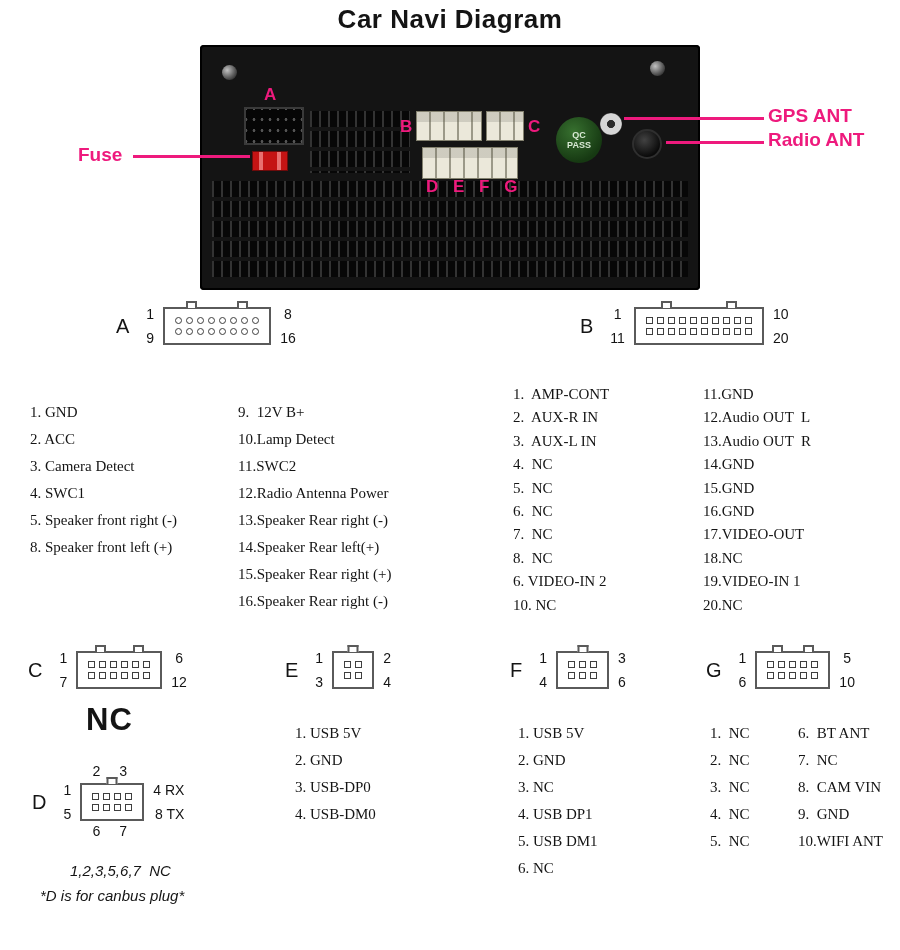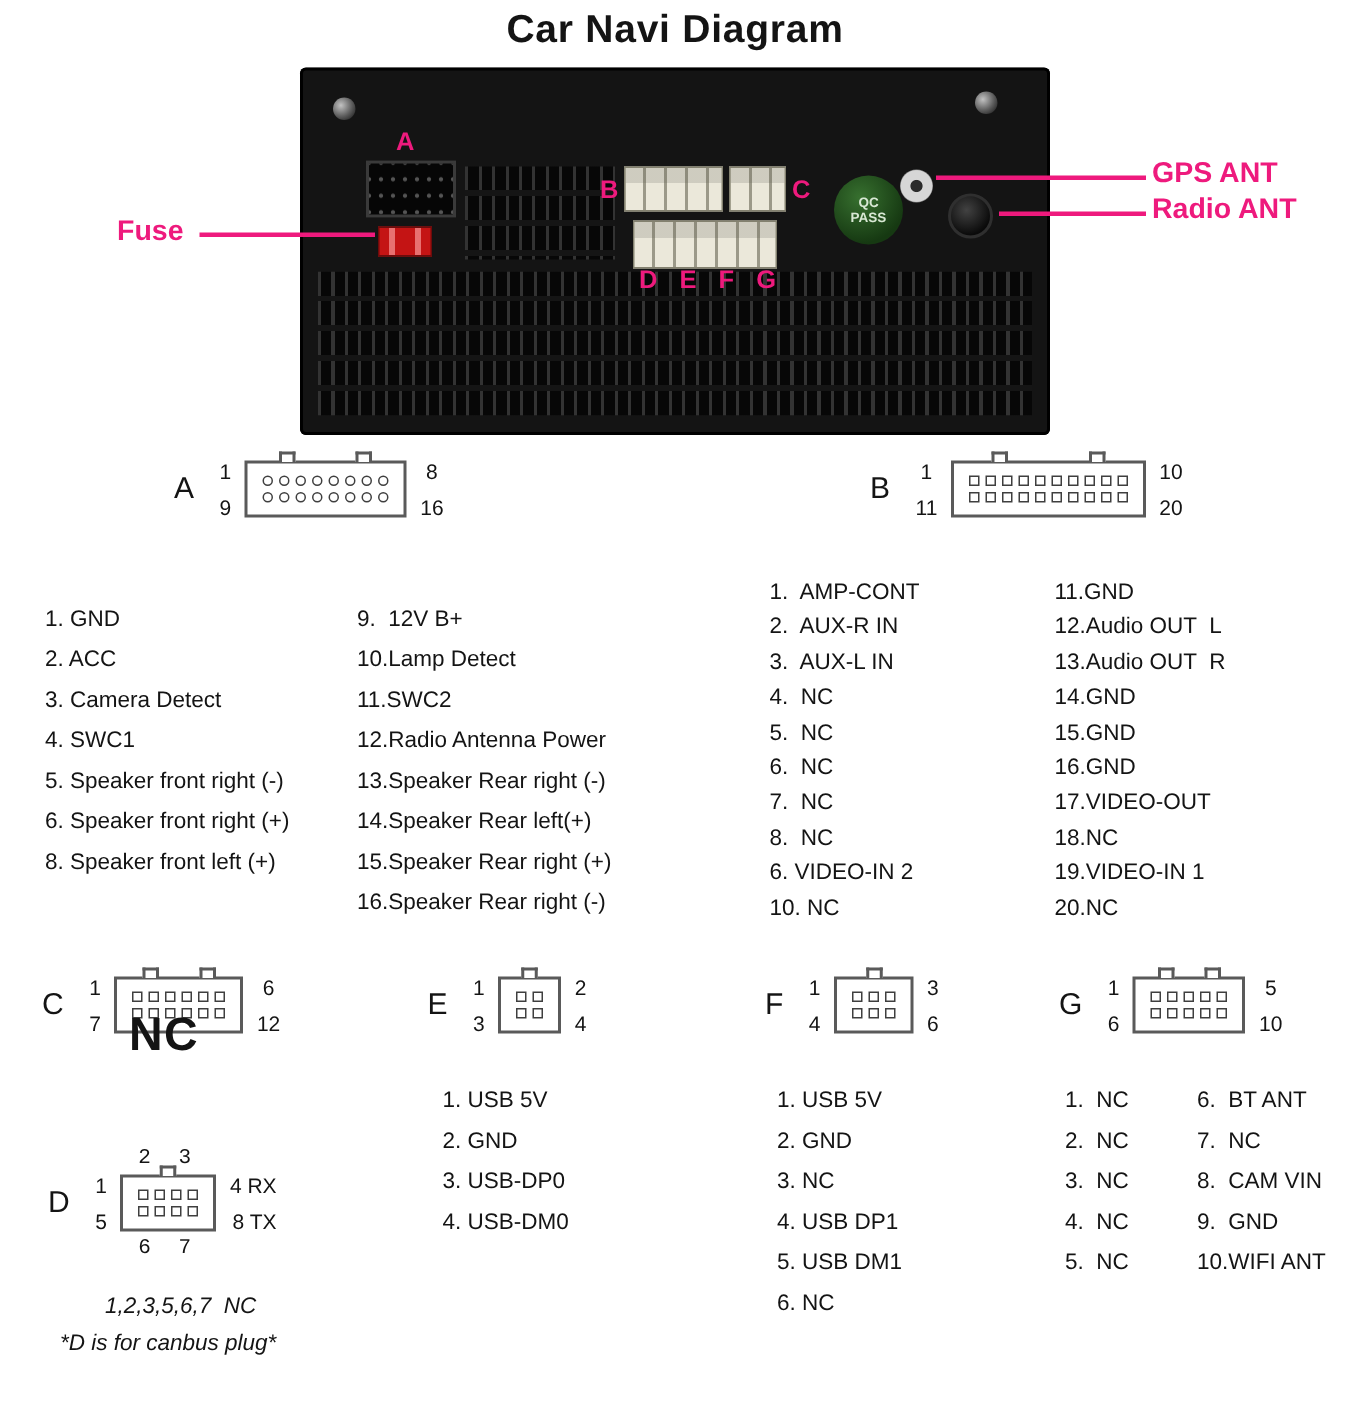--- a/index.html
+++ b/index.html
@@ -56,21 +56,21 @@
   .tab{ position:absolute; top:-8px; width:11px; height:7px; border:2px solid #5a5a5a;
         border-bottom:none; background:#fff; }
   .tab.t1{ left:20%; }
   .tab.t2{ right:20%; }
   .one-tab .tab.t1{ left:50%; transform:translateX(-50%); }
   .d-mid{ display:flex; flex-direction:column; align-items:center; gap:3px; }
   .d-axis{ font-size:14px; letter-spacing:5px; white-space:pre;font-family:Liberation Mono, monospace; }
 
   
   .pin-list{ position:absolute; font-size:15px; }
-  .pin-row{ line-height:27px; white-space:pre; }
+  .pin-row{ line-height:27px; white-space:pre;font-family:Liberation Serif, serif; }
   .pin-list.tight .pin-row{ line-height:23.4px; }
   .nc-note{ position:absolute; font-size:31px; font-weight:bold; letter-spacing:1px; }
   .d-note{ position:absolute; font-size:15px; white-space:pre;font-style:italic; }
 </style>
 </head>
 <body>
 
 <div class="page">
 
   <div class="title">Car Navi Diagram</div>
@@ -146,21 +146,20 @@
     </div>
   </div>
 
   <div class="pin-list" style="left:30px;top:399px">
 
   <div class="pin-row">1. GND</div>
       <div class="pin-row">2. ACC</div>
       <div class="pin-row">3. Camera Detect</div>
       <div class="pin-row">4. SWC1</div>
       <div class="pin-row">5. Speaker front right (-)</div>
-      <div class="pin-row">6. Speaker front right (+)</div>
       <div class="pin-row">8. Speaker front left (+)</div>
     </div>
   <div class="pin-list" style="left:238px;top:399px">
 
   <div class="pin-row">9.  12V B+</div>
       <div class="pin-row">10.Lamp Detect</div>
       <div class="pin-row">11.SWC2</div>
       <div class="pin-row">12.Radio Antenna Power</div>
       <div class="pin-row">13.Speaker Rear right (-)</div>
       <div class="pin-row">14.Speaker Rear left(+)</div>
@@ -255,21 +254,21 @@
           <div class="pin"></div>
           <div class="pin"></div>
           <div class="pin"></div>
         </div>
     </div>
     <div class="num-col">
       <span>6</span>
       <span>12</span>
     </div>
   </div>
-  <div class="nc-note" style="left:86px;top:672px">NC</div>
+  <div class="nc-note" style="left:86px;top:702px">NC</div>
 
   <div class="conn-block" style="left:32px;top:764px">
     <span class="conn-letter">D</span>
     <div class="num-col">
       <span>1</span>
       <span>5</span>
     </div>
     <div class="d-mid">
       <div class="d-axis">2 3</div>
       <div class="conn-diagram one-tab">

